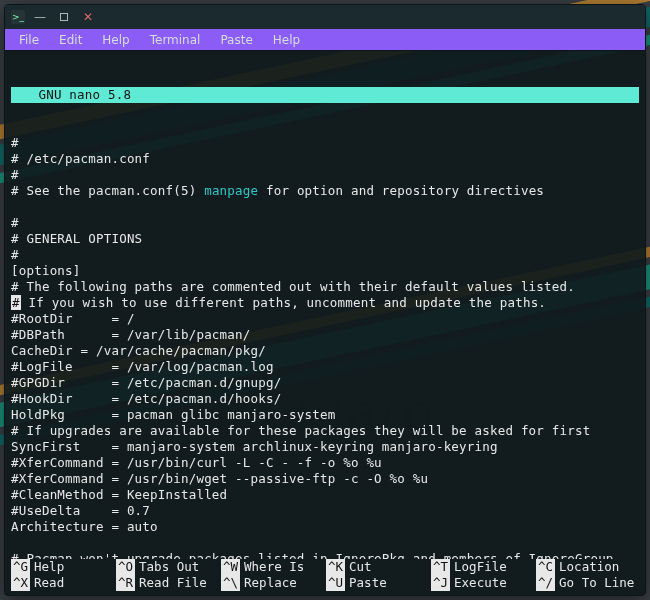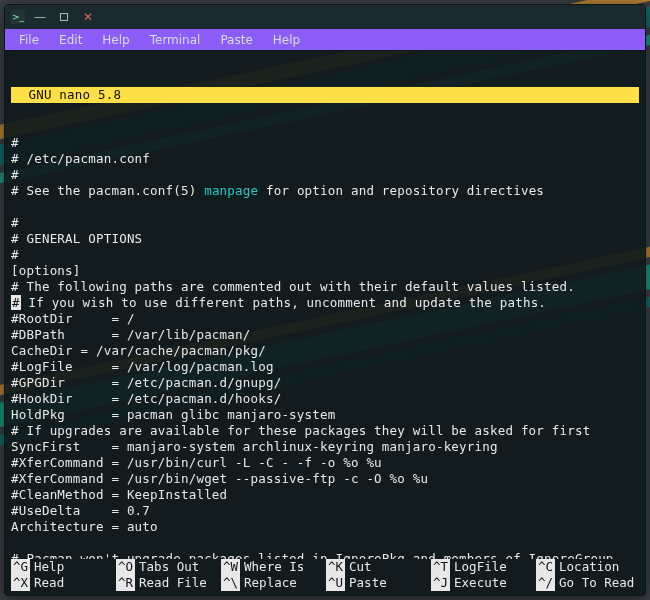--- a/index.html
+++ b/index.html
@@ -98,24 +98,24 @@
   .terminal {
     flex: 1;
     padding: 4px 6px 2px 6px;
     color: #e8e8e8;
     white-space: pre;
     overflow: hidden;
     line-height: 16px;
     letter-spacing: 0.2px;
   }
   .nano-header {
-    background: #fde047;
+    background: #5eead4;
     color: #111;
     display: flex;
-    padding: 0 2px;
+    padding: 0 12px;
     height: 16px;
     align-items: center;
   }
   .nano-header .left { width: 50%; }
   .nano-header .mid  { flex:1; }
   .sel {
     background: #e8e8e8;
     color: #111;
     padding: 0 1px;
   }
@@ -216,17 +216,17 @@
         <div class="sc">
           <span class="keycap">^U</span>
           <span>Paste</span>
         </div>
         <div class="sc">
           <span class="keycap">^J</span>
           <span>Execute</span>
         </div>
         <div class="sc">
           <span class="keycap">^/</span>
-          <span>Go To Read</span>
+          <span>Go To Line</span>
         </div>
       </div>
   </div>
 </div>
 
 </body></html>

